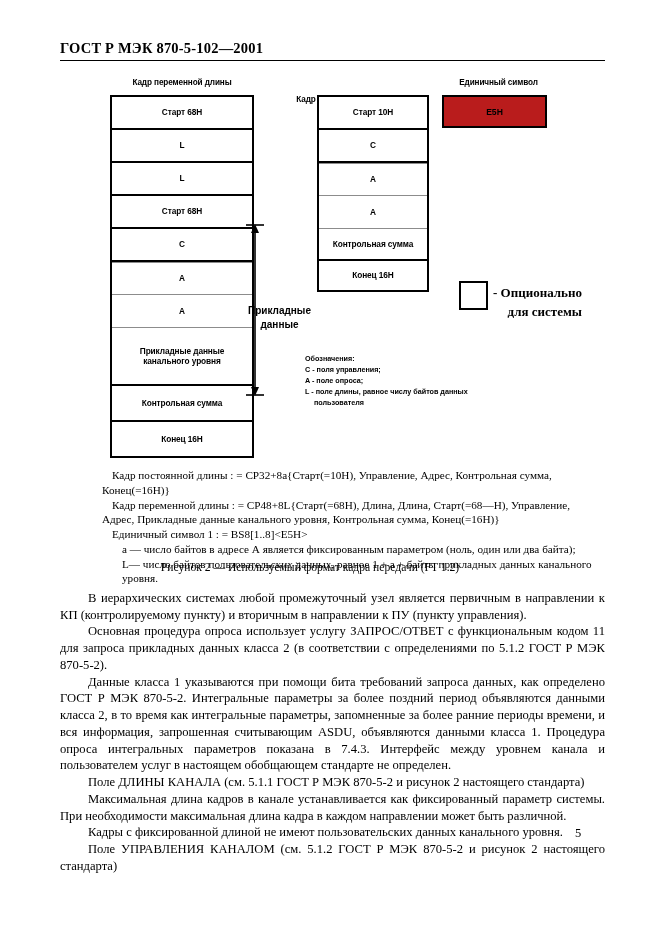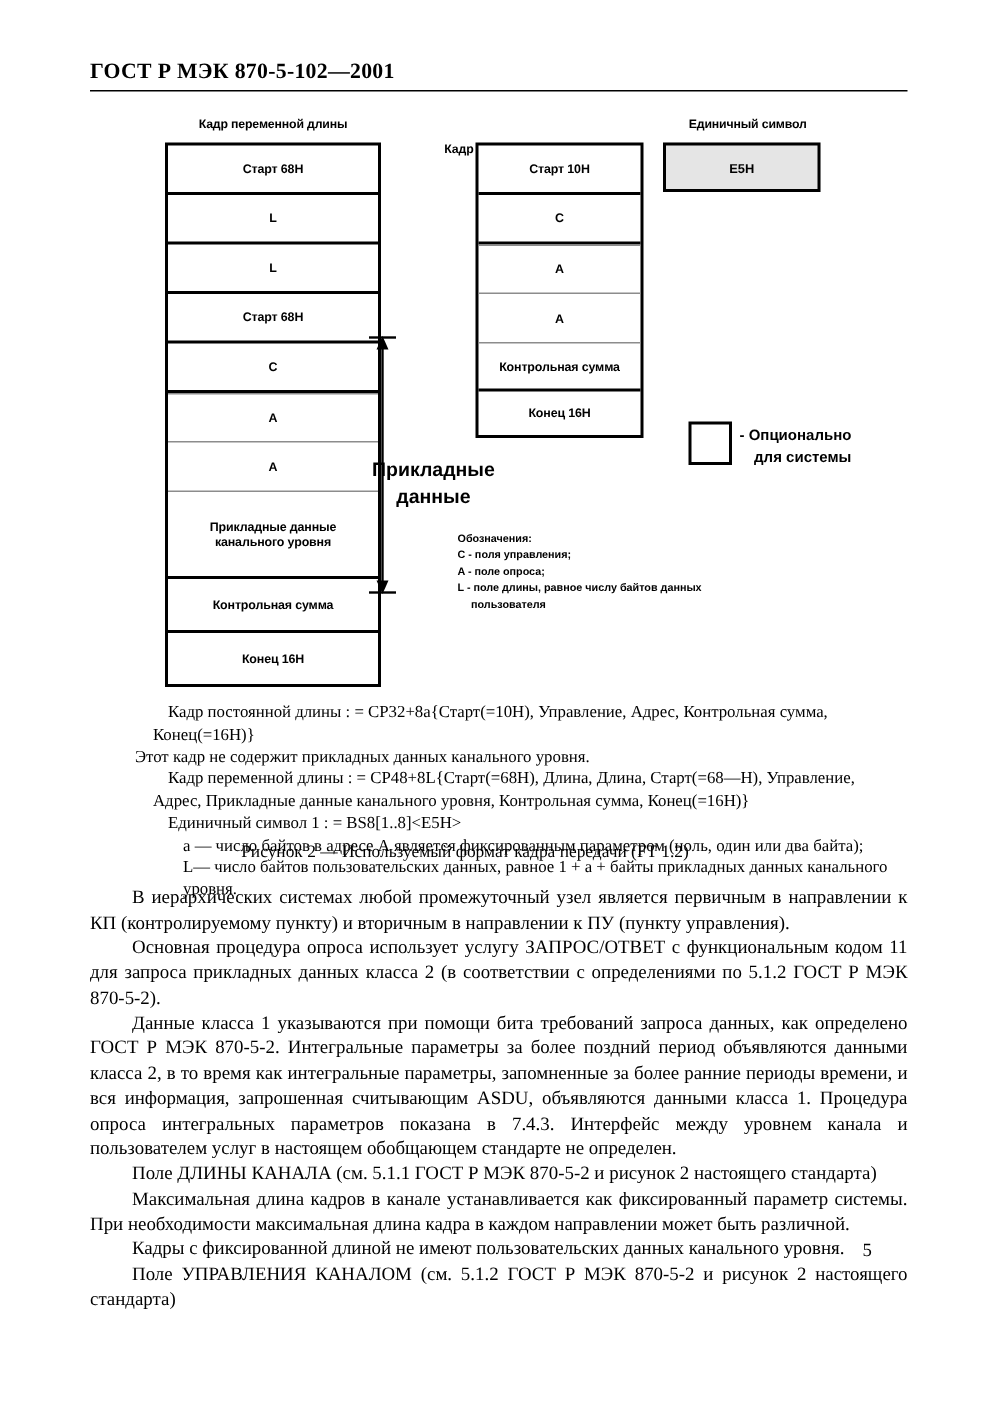--- a/index.html
+++ b/index.html
@@ -82,46 +82,46 @@
   .single-box {
     position: absolute;
     border: 2.4px solid #000;
     box-sizing: border-box;
     display: flex;
     align-items: center;
     justify-content: center;
     font-family: "Liberation Sans", sans-serif;
     font-weight: bold;
     font-size: 8.6px;
-    background: #e5e5e5;
+    background: #b91c1c;
   }
 
   
   .opt-swatch {
     position: absolute;
     box-sizing: border-box;
     border: 2.2px solid #000;
     background: #fff;
   }
   .opt-legend-text {
     position: absolute;
-    font-family: Liberation Sans, sans-serif;
-    font-weight: bold;
-    font-size: 10px;
+    font-family: Liberation Serif, serif;
+    font-weight: bold;
+    font-size: 13px;
     line-height: 1.45;
     white-space: nowrap;
   }
 
   
   .arrow-wrap { position: absolute; }
   .arrow-label {
     position: absolute;
     font-family: "Liberation Sans", sans-serif;
     font-weight: bold;
-    font-size: 13px;
+    font-size: 10px;
     line-height: 1.4;
     text-align: center;
     white-space: nowrap;
   }
 
   .notation {
     position: absolute;
     font-family: "Liberation Sans", sans-serif;
     font-weight: bold;
     font-size: 7.2px;
@@ -237,21 +237,20 @@
     <div>Обозначения:</div>
     <div>C - поля управления;</div>
     <div>A - поле опроса;</div>
     <div>L - поле длины, равное числу байтов данных</div>
     <div class="ind">пользователя</div>
   </div>
 </div>
 
 <div class="defs">
   <div class="ln i1">Кадр постоянной длины  : =  CP32+8a{Старт(=10H), Управление, Адрес, Контрольная сумма, Конец(=16H)}</div>
-  <div class="ln">Этот кадр не содержит прикладных данных канального уровня.</div>
   <div class="ln i1">Кадр переменной длины  : =  CP48+8L{Старт(=68H), Длина, Длина, Старт(=68—H), Управление, Адрес, Прикладные данные канального уровня, Контрольная сумма, Конец(=16H)}</div>
   <div class="ln i1">Единичный символ 1  : =  BS8[1..8]&lt;E5H&gt;</div>
   <div class="ln i2">а — число байтов в адресе А является фиксированным параметром (ноль, один или два байта);</div>
   <div class="ln i2">L— число байтов пользовательских данных, равное 1 + а + байты прикладных данных канального уровня.</div>
 </div>
 
 <div class="fig-caption">Рисунок 2 — Используемый формат кадра передачи (FT 1.2)</div>
 
 <div class="body-text">
   <p>В иерархических системах любой промежуточный узел является первичным в направлении к КП (контролируемому пункту) и вторичным в направлении к ПУ (пункту управления).</p>

